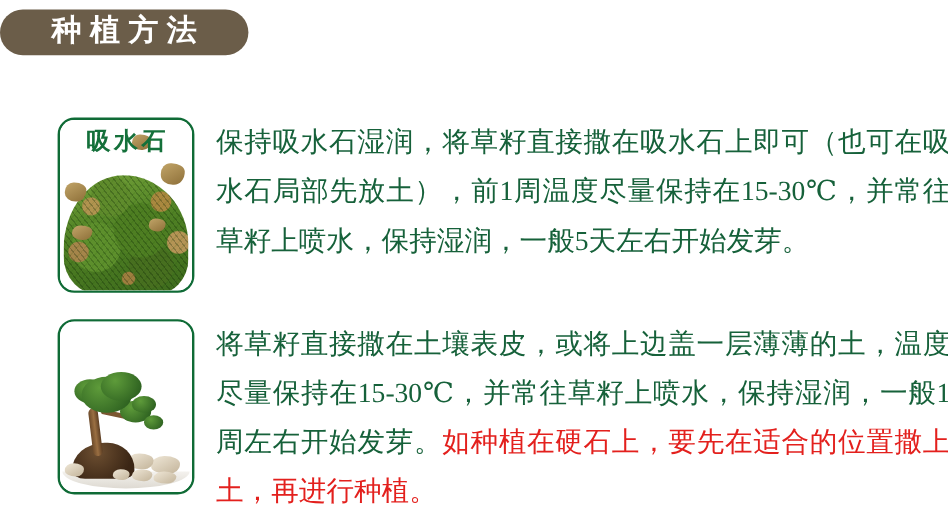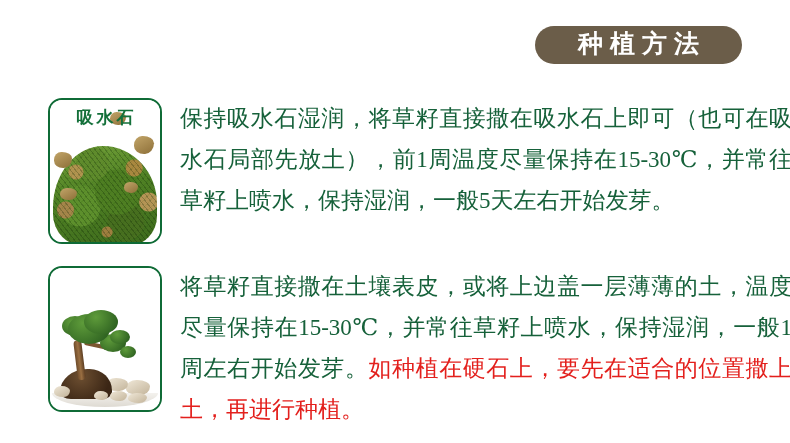--- a/index.html
+++ b/index.html
@@ -14,23 +14,23 @@
     position: relative;
     overflow: hidden;
     font-family: "Liberation Serif", "DejaVu Serif", serif;
     -webkit-font-smoothing: antialiased;
   }
 
   
   .header-wrap {
     position: absolute;
     left: 0;
-    top: 26px;
+    top: 8px;
     width: 742px;
-    text-align: right;
+    text-align: left;
   }
   .title-pill {
     display: inline-block;
     background: #6b5d49;
     color: #ffffff;
     border-radius: 20px;
     padding: 5px 36px 7px 36px;
     font-size: 25px;
     line-height: 26px;
     letter-spacing: 7px;
@@ -61,21 +61,21 @@
     flex: 0 0 auto;
   }
   .card-label {
     position: absolute;
     left: 0;
     top: 6px;
     width: 100%;
     text-align: center;
     z-index: 5;
     color: #14703a;
-    font-size: 17px;
+    font-size: 20px;
     line-height: 24px;
     font-weight: 700;
     letter-spacing: 3px;
     text-indent: 3px;
     font-family: "Liberation Sans", "DejaVu Sans", sans-serif;
   }
   .photo {
     position: absolute;
     left: 0;
     top: 0;

